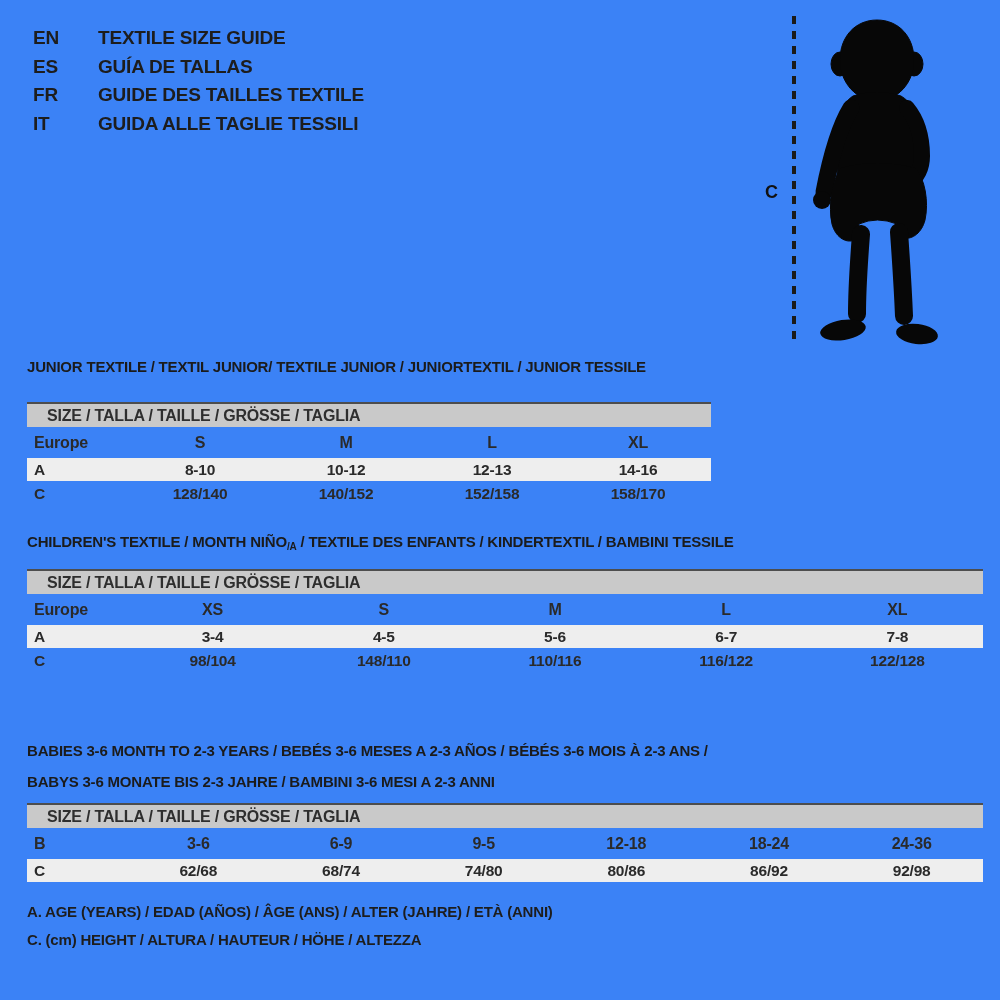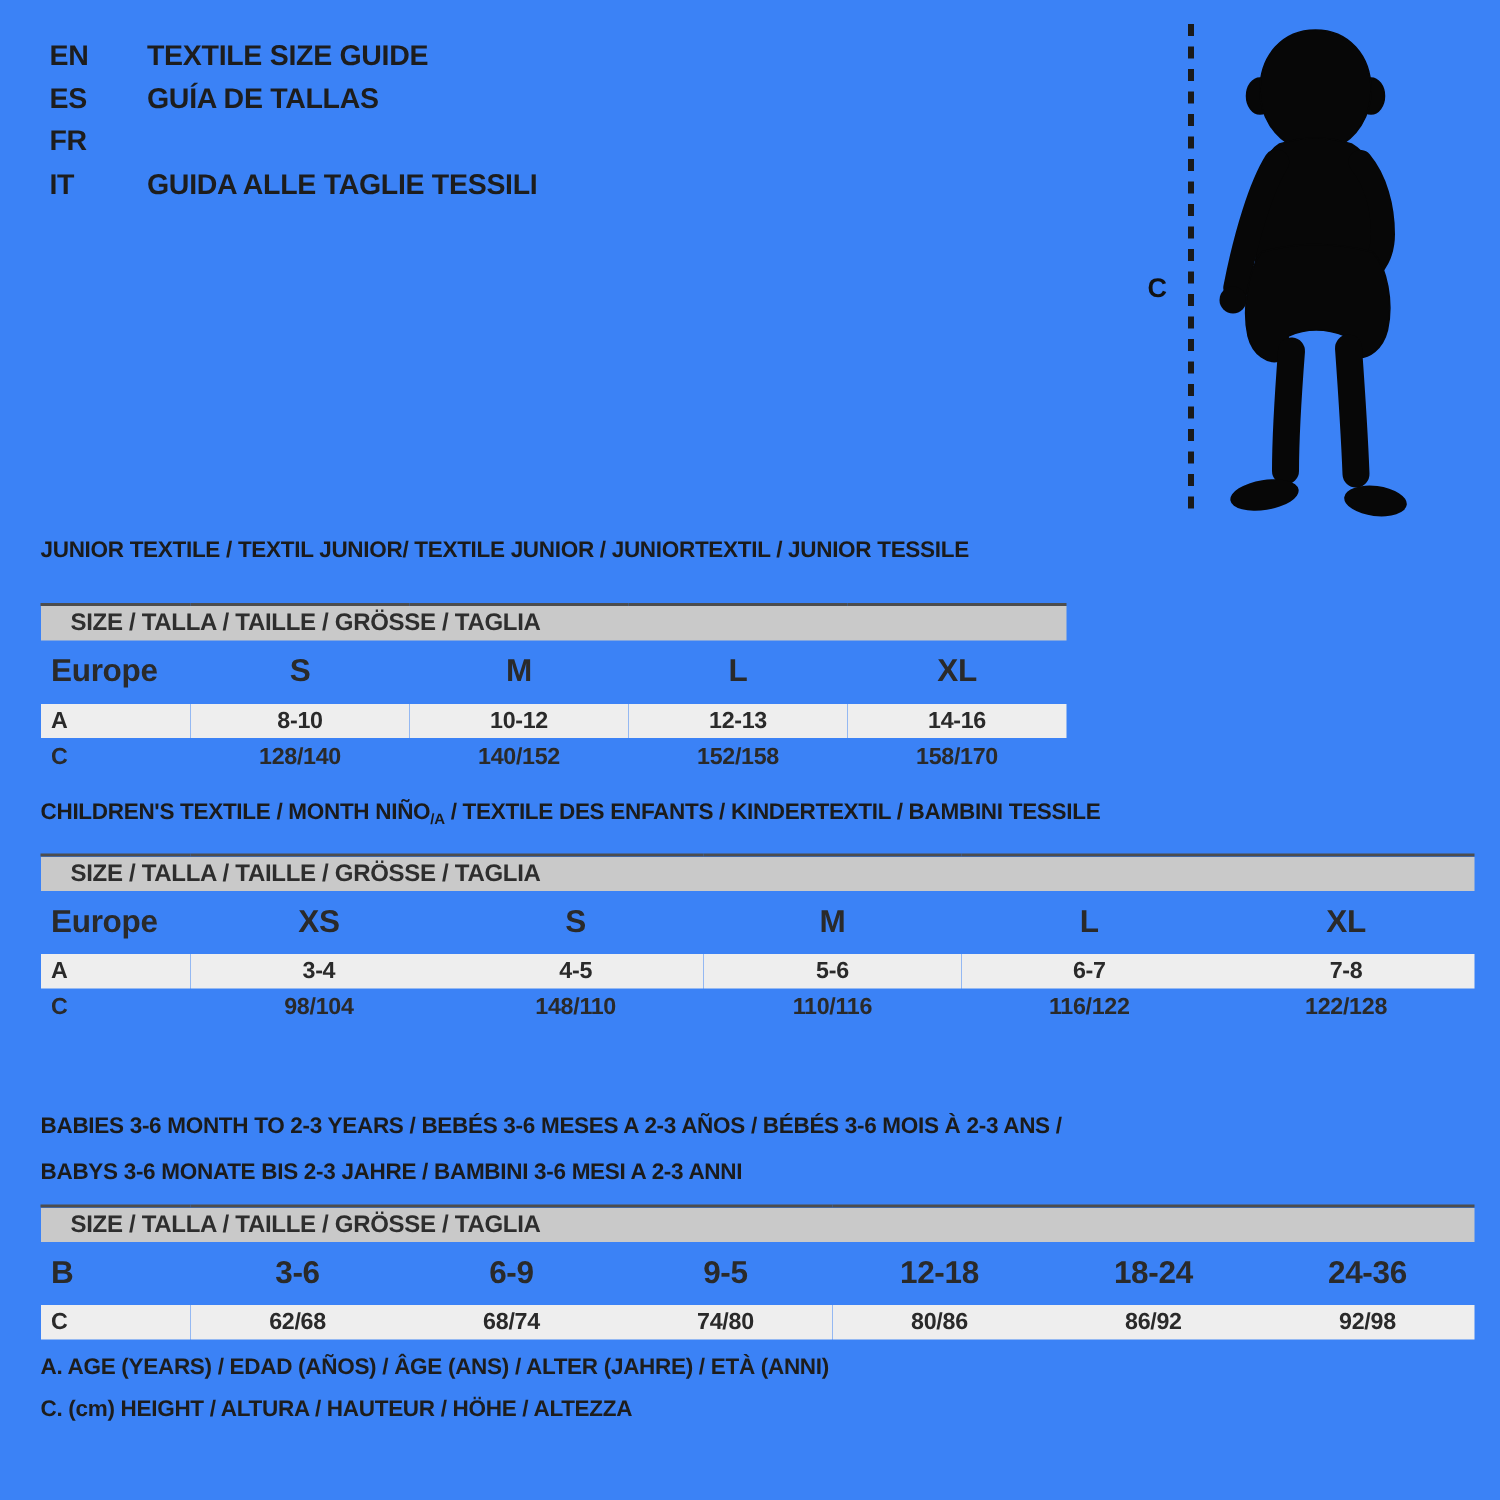--- a/index.html
+++ b/index.html
@@ -49,21 +49,21 @@
   tr.bar-row td {
     background: #c9c9c9;
     border-top: 2px solid #4d4d4d;
     height: 24px;
     font-size: 16px;
     color: #2e2e2e;
     padding-left: 20px;
   }
   tr.data-row td { text-align: center; color: #2a2a2a; }
   tr.data-row td:first-child { text-align: left; padding-left: 7px; }
-  tr.row-europe td { height: 42px; font-size: 21px; }
+  tr.row-europe td { height: 31px; font-size: 16px; }
   tr.row-alt td { background: #eeeeee; height: 23px; font-size: 15.5px; }
   tr.row-plain td { height: 26px; font-size: 15.5px; }
 
   
   .notes { position: absolute; left: 27px; top: 898px; }
   .note-line { font-size: 15px; line-height: 28px; color: #1d1d1d; white-space: nowrap; }
 </style>
 </head>
 <body>
 
@@ -73,20 +73,21 @@
     <div class="lang-row">
       <span class="lang-code">EN</span>
       <span class="lang-title">TEXTILE SIZE GUIDE</span>
     </div>
     <div class="lang-row">
       <span class="lang-code">ES</span>
       <span class="lang-title">GUÍA DE TALLAS</span>
     </div>
     <div class="lang-row">
       <span class="lang-code">FR</span>
+      <span class="lang-title">GUIDE DES TAILLES TEXTILE</span>
     </div>
     <div class="lang-row">
       <span class="lang-code">IT</span>
       <span class="lang-title">GUIDA ALLE TAGLIE TESSILI</span>
     </div>
   </div>
 
   <div class="figure">
     <span class="figure-c">C</span>
     <svg width="215" height="342" viewBox="0 0 215 342">

